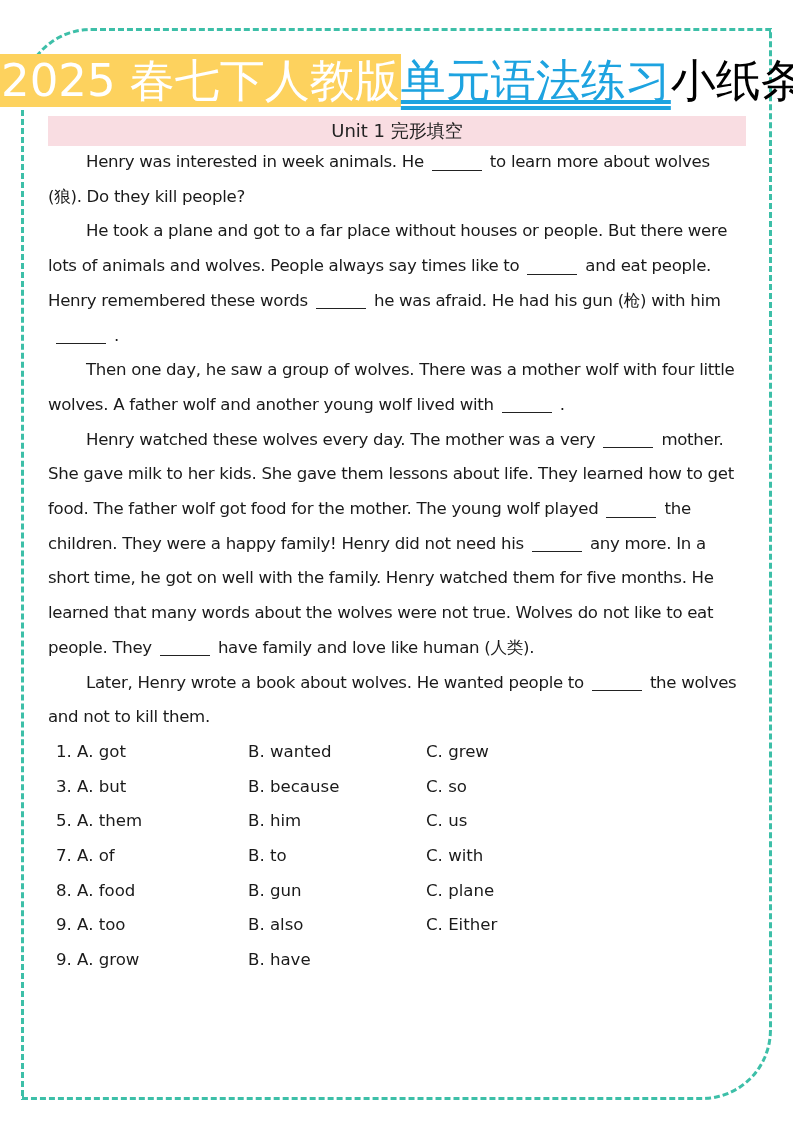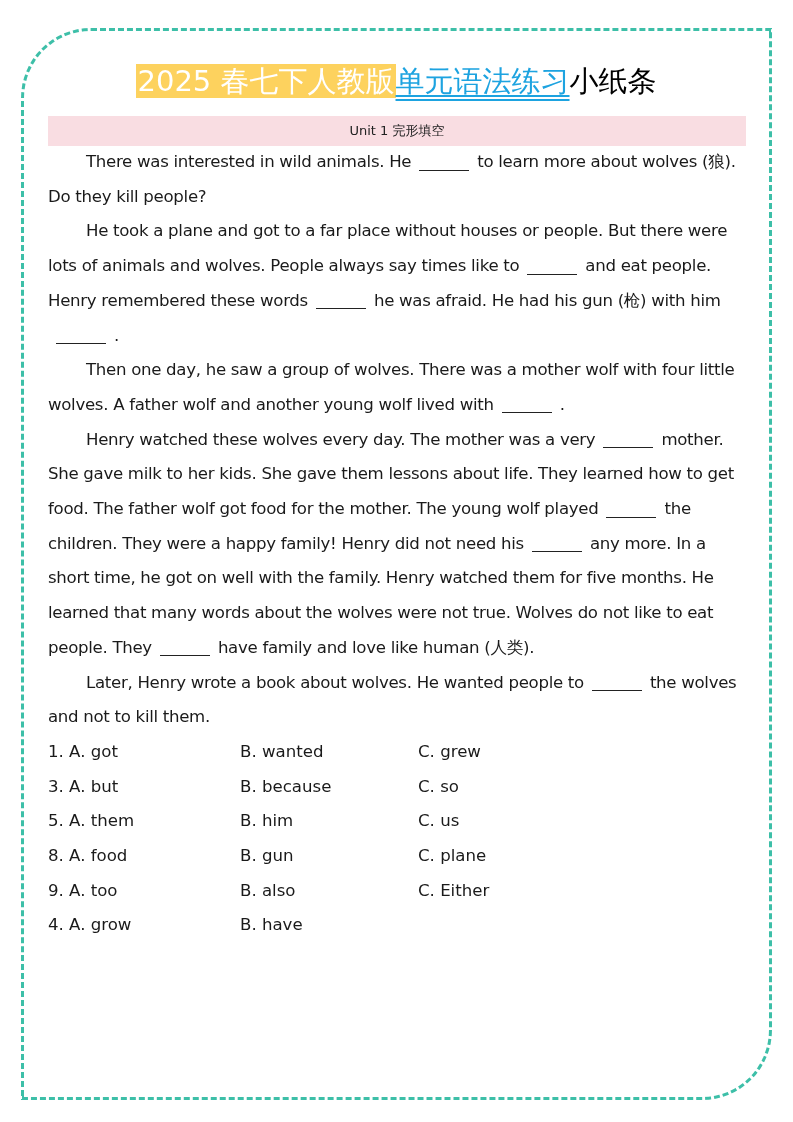--- a/index.html
+++ b/index.html
@@ -2,51 +2,51 @@
 <html><head>
   <meta charset="utf-8">
   <style>
     html, body { margin: 0; padding: 0; background: #ffffff; }
     body { width: 793px; height: 1122px; position: relative; overflow: hidden;
       font-family: "DejaVu Sans", "Liberation Sans", sans-serif; color: #1a1a1a; }
     .frame { position: absolute; left: 21px; top: 28px; width: 751px; height: 1072px;
       box-sizing: border-box; border: 3px dashed #3dbfa8;
       border-top-left-radius: 70px; border-bottom-right-radius: 70px; }
     .title { position: absolute; top: 55px; left: 0; width: 793px; text-align: center;
-      font-size: 29px; line-height: 52px; white-space: nowrap; }
+      font-size: 45px; line-height: 52px; white-space: nowrap; }
     .title .seg1 { background: #fdd25e; color: #ffffff; padding: 0 1px; }
     .title .seg2 { color: #1da3e0; text-decoration: underline double #1da3e0; text-underline-offset: 4px; }
     .title .seg3 { color: #000000; }
     .unit-bar { position: absolute; left: 48px; top: 116px; width: 698px; height: 30px;
-      background: #f9dde2; text-align: center; font-size: 13px; line-height: 30px; color: #222; }
+      background: #f9dde2; text-align: center; font-size: 18px; line-height: 30px; color: #222; }
     .passage { position: absolute; left: 48px; top: 145px; width: 700px;
       font-size: 16.6px; line-height: 34.7px; color: #1a1a1a; letter-spacing: -0.3px; }
     .passage p { margin: 0; text-indent: 38px; }
     .blank { display: inline-block; width: 50px; border-bottom: 1px solid #222; height: 1px;
       margin: 0 8px; vertical-align: middle; position: relative; top: 7px; }
     .options { position: absolute; left: 48px; top: 735px; width: 700px; font-size: 16.6px; color: #1a1a1a; }
     .opt-row { height: 34.7px; line-height: 34.7px; position: relative; }
-    .opt-row span { position: absolute; white-space: nowrap; }
+    .opt-row span { position: absolute; white-space: nowrap; margin-left: 8px; }
     .c-a { left: 0; }
     .c-b { left: 192px; }
     .c-c { left: 370px; }
   </style>
 </head>
 <body>
 
 <div class="frame"></div>
 
 <div class="title">
   <span class="seg1">2025 春七下人教版</span><span class="seg2">单元语法练习</span><span class="seg3">小纸条</span>
 </div>
 
 <div class="unit-bar">Unit 1  完形填空</div>
 
 <div class="passage">
-  <p><span>There was interested in wild animals. He</span><span class="blank"></span><span>to learn more about wolves (狼). Do they kill people?</span></p>
+  <p><span>Henry was interested in week animals. He</span><span class="blank"></span><span>to learn more about wolves (狼). Do they kill people?</span></p>
   <p><span>He took a plane and got to a far place without houses or people. But there were lots of animals and wolves. People always say times like to</span><span class="blank"></span><span>and eat people. Henry remembered these words</span><span class="blank"></span><span>he was afraid. He had his gun (枪) with him</span><span class="blank"></span><span>.</span></p>
   <p><span>Then one day, he saw a group of wolves. There was a mother wolf with four little wolves. A father wolf and another young wolf lived with</span><span class="blank"></span><span>.</span></p>
   <p><span>Henry watched these wolves every day. The mother was a very</span><span class="blank"></span><span>mother. She gave milk to her kids. She gave them lessons about life. They learned how to get food. The father wolf got food for the mother. The young wolf played</span><span class="blank"></span><span>the children. They were a happy family! Henry did not need his</span><span class="blank"></span><span>any more. In a short time, he got on well with the family. Henry watched them for five months. He learned that many words about the wolves were not true. Wolves do not like to eat people. They</span><span class="blank"></span><span>have family and love like human (人类).</span></p>
   <p><span>Later, Henry wrote a book about wolves. He wanted people to</span><span class="blank"></span><span>the wolves and not to kill them.</span></p>
 </div>
 
 <div class="options">
   <div class="opt-row">
       <span class="c-a">1.  A.  got</span>
       <span class="c-b">B.  wanted</span>
@@ -56,26 +56,31 @@
       <span class="c-a">3.  A.  but</span>
       <span class="c-b">B.  because</span>
       <span class="c-c">C.  so</span>
     </div>
   <div class="opt-row">
       <span class="c-a">5.  A.  them</span>
       <span class="c-b">B.  him</span>
       <span class="c-c">C.  us</span>
     </div>
   <div class="opt-row">
+      <span class="c-a">7.  A.  of</span>
+      <span class="c-b">B.  to</span>
+      <span class="c-c">C.  with</span>
+    </div>
+  <div class="opt-row">
       <span class="c-a">8.  A.  food</span>
       <span class="c-b">B.  gun</span>
       <span class="c-c">C.  plane</span>
     </div>
   <div class="opt-row">
       <span class="c-a">9.  A.  too</span>
       <span class="c-b">B.  also</span>
       <span class="c-c">C.  Either</span>
     </div>
   <div class="opt-row">
-      <span class="c-a">4.  A.  grow</span>
+      <span class="c-a">9.  A.  grow</span>
       <span class="c-b">B.  have</span>
     </div>
 </div>
 
 </body></html>

